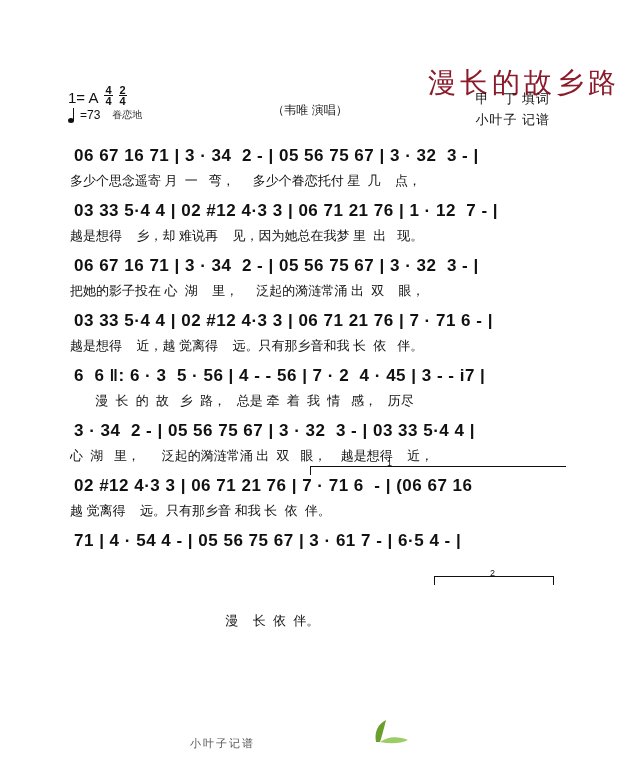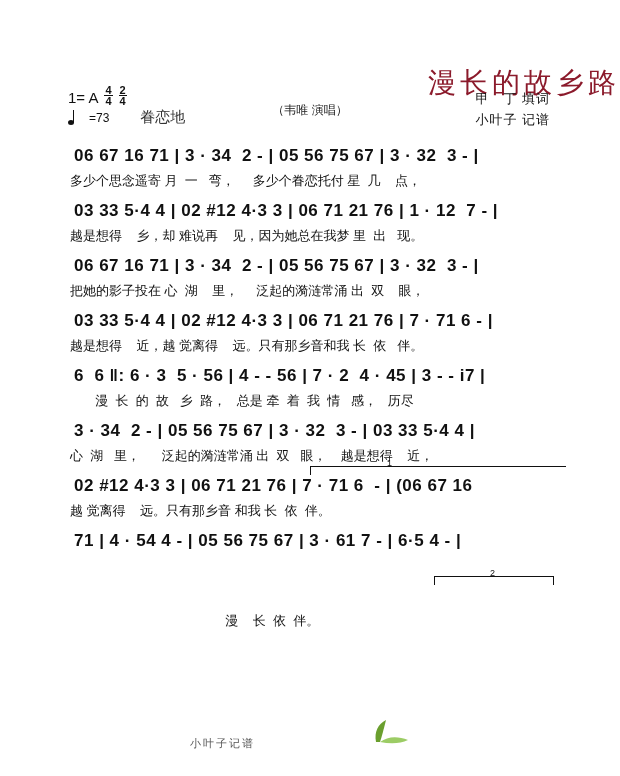--- a/index.html
+++ b/index.html
@@ -2,24 +2,24 @@
 <html><head>
 <meta charset="utf-8">
 <style>
   html, body { margin: 0; padding: 0; background: #ffffff; }
   body { width: 620px; height: 776px; position: relative; overflow: hidden;
          font-family: "Liberation Sans", "DejaVu Sans", sans-serif; color: #111; }
   .header { position: absolute; left: 0; top: 60px; width: 620px; height: 80px; }
   .key { position: absolute; left: 68px; top: 25px; font-size: 15px; display: flex; align-items: flex-end; gap: 6px; }
   .frac { display: inline-flex; flex-direction: column; align-items: center; font-size: 11px; line-height: 10px; font-weight: bold; }
   .frac span.top { border-bottom: 1px solid #111; padding: 0 1px; }
-  .tempo { position: absolute; left: 68px; top: 48px; font-size: 12px; display: flex; align-items: center; gap: 15px; }
+  .tempo { position: absolute; left: 68px; top: 48px; font-size: 12px; display: flex; align-items: center; gap: 6px; }
   .note-glyph { display: inline-block; width: 6px; height: 5px; background: #111; border-radius: 50%; position: relative; top: 5px; }
   .note-glyph::after { content: ""; position: absolute; right: 0; bottom: 2px; width: 1px; height: 13px; background: #111; }
-  .tempo-style { font-family: "DejaVu Serif", serif; font-size: 15px; margin-left: 16px; color: #333; }
+  .tempo-style { font-family: "DejaVu Serif", serif; font-size: 10px; margin-left: 6px; color: #333; }
   .title { position: absolute; left: 0; width: 620px; top: 4px; text-align: right; font-family: "DejaVu Serif", serif;
            font-size: 28px; color: #8b1a2b; letter-spacing: 4px; }
   .subtitle { position: absolute; left: 0; width: 620px; top: 42px; text-align: center; font-size: 12px; color: #222; }
   .credits { position: absolute; right: 70px; top: 28px; font-size: 13px; line-height: 21px; text-align: left; margin-left: 24px; }
   .credits div { letter-spacing: 1px; }
   .score { position: absolute; left: 62px; top: 142px; width: 500px; }
   .row { position: relative; height: 55px; }
   .notes { position: absolute; left: 12px; top: 4px; font-size: 17px; font-weight: bold; white-space: pre; letter-spacing: 0.5px; color: #111; }
   .lyrics { position: absolute; left: 8px; top: 30px; font-size: 13px; white-space: pre; color: #111; }
   .bracket { position: absolute; top: -6px; height: 8px; border-top: 1px solid #111; border-left: 1px solid #111; }

